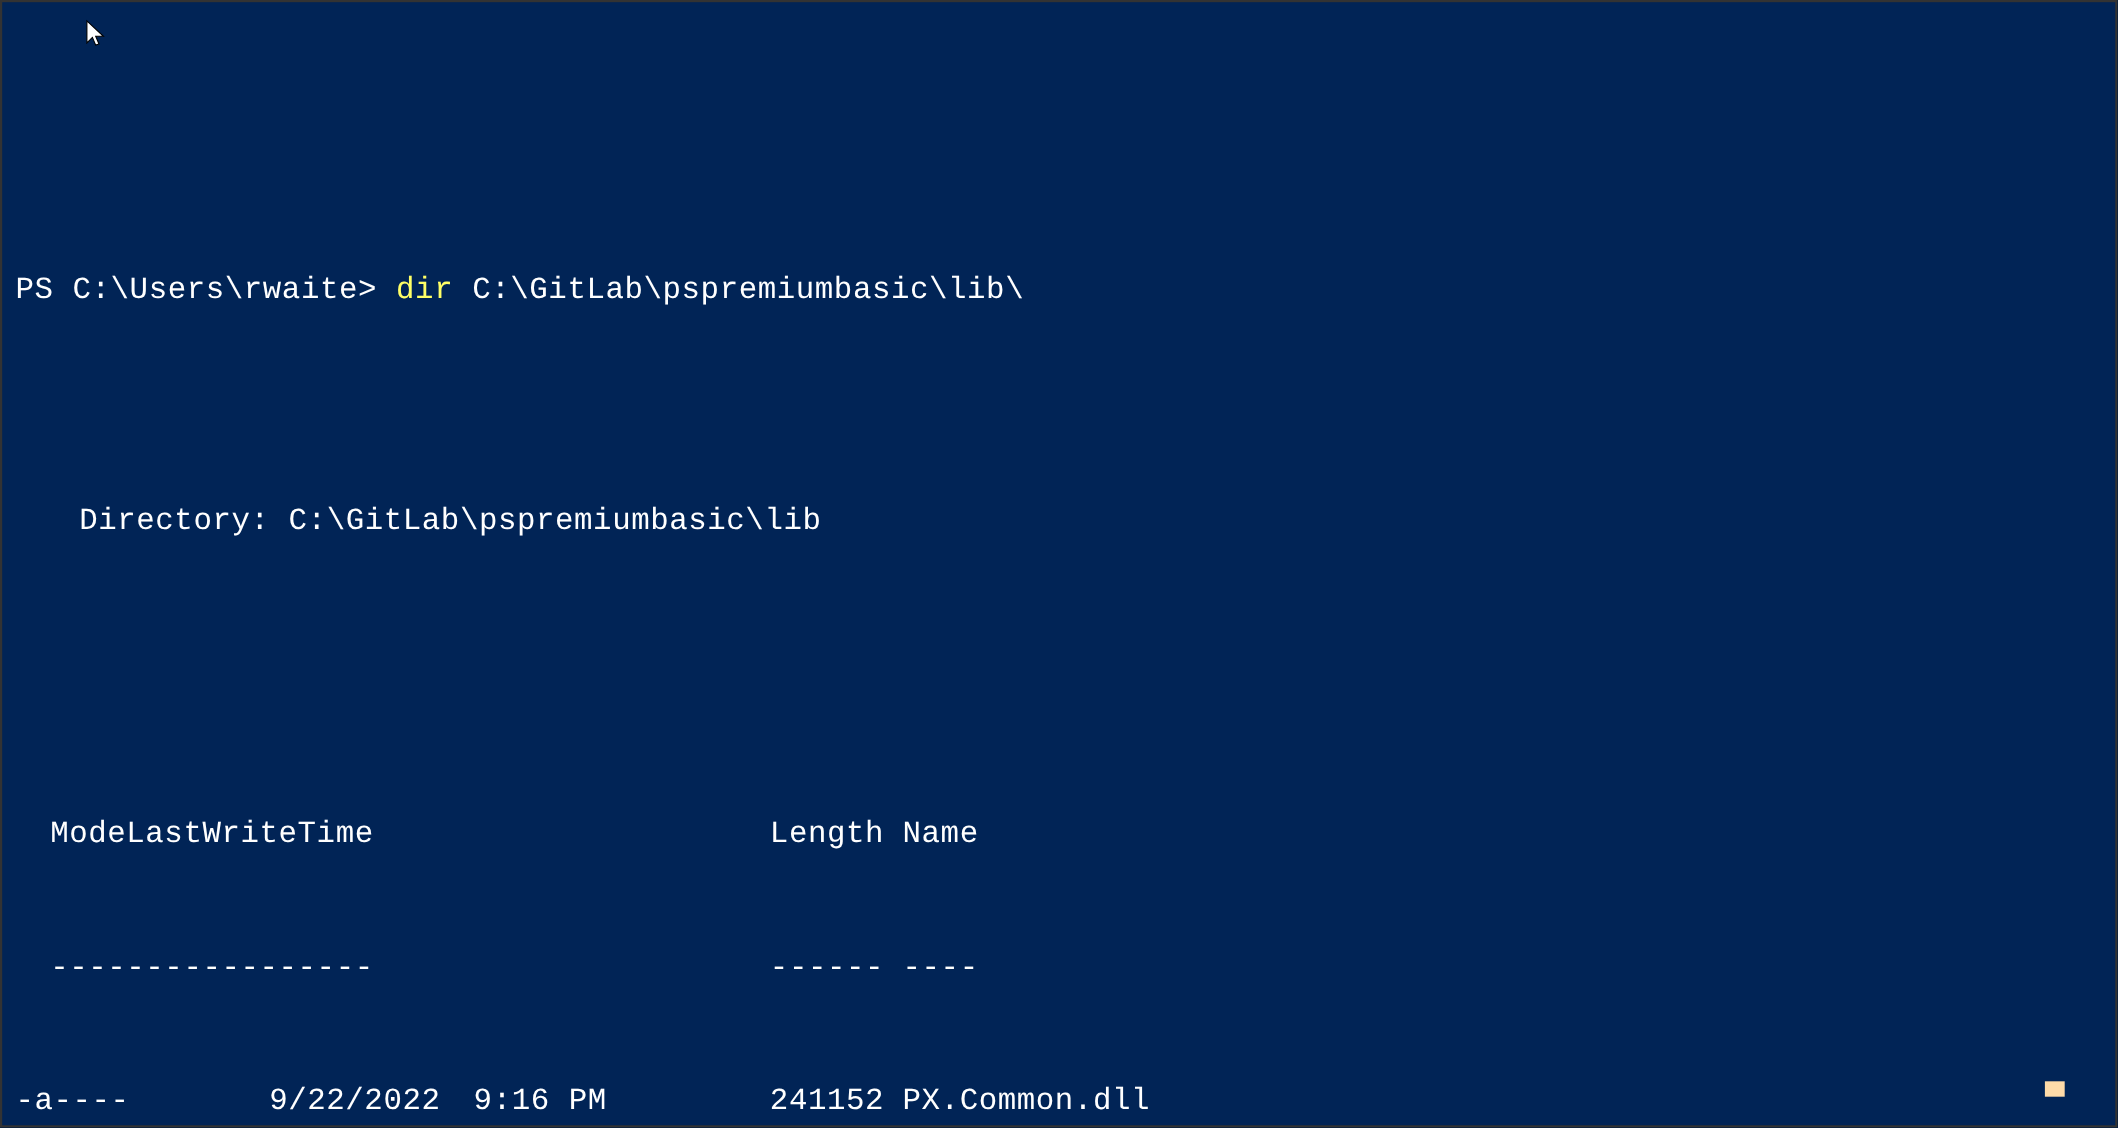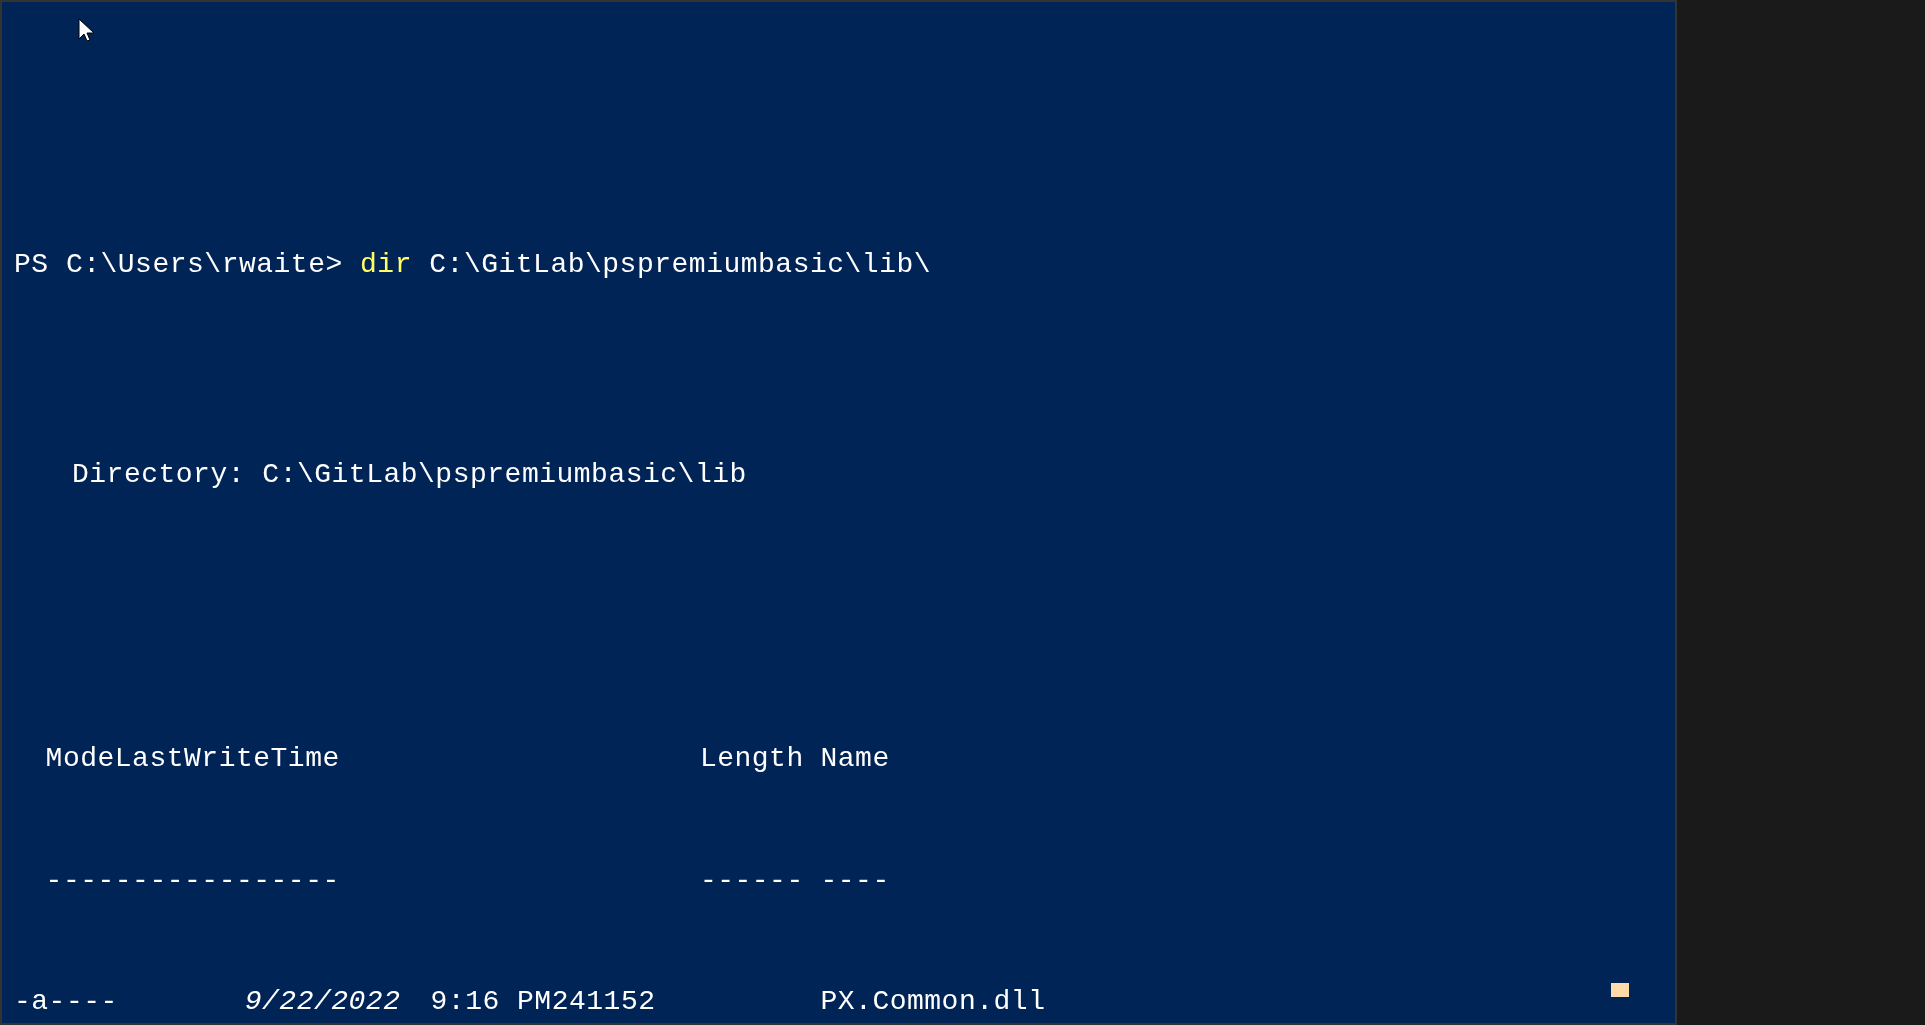--- a/index.html
+++ b/index.html
@@ -3,21 +3,21 @@
   <meta charset="utf-8">
   <style>
     body {
       margin: 0;
       padding: 0;
       background: #1a1a1a;
       font-family: Consolas, 'Courier New', monospace;
       overflow: hidden;
     }
     .terminal-window {
-      width: 1677px;
+      width: 1925px;
       height: 1025px;
       background: #012456;
       color: #ffffff;
       font-size: 28px;
       line-height: 1.45;
       padding: 40px 12px 12px 12px;
       box-sizing: border-box;
       position: relative;
       border: 2px solid #333;
       white-space: pre;
@@ -57,23 +57,23 @@
     }
     .cursor-block {
       position: absolute;
       bottom: 26px;
       right: 46px;
       width: 18px;
       height: 14px;
       background: #fedba9;
     }
     .col-mode { display: inline-block; width: 6ch; text-align: left; }
-    .col-date { display: inline-block; width: 17ch; text-align: right; font-style: italic; }
+    .col-date { display: inline-block; width: 17ch; text-align: right; }
     .col-time { display: inline-block; width: 9ch; text-align: right; padding-right: 0; }
-    .col-length { display: inline-block; width: 15ch; }
+    .col-length { display: inline-block; width: 15ch; text-align: right; }
     .col-name { display: inline-block; padding-left: 1ch; text-align: center; }
     .header-mode { display: inline-block; width: 6ch; text-align: right; }
     .header-lwt { display: inline-block; width: 26ch; text-align: left; }
     .header-length { display: inline-block; width: 15ch; text-align: right; }
     .header-name { display: inline-block; padding-left: 1ch; text-align: center; }
   </style>
 </head>
 <body>
 
 <div class="terminal-window">

